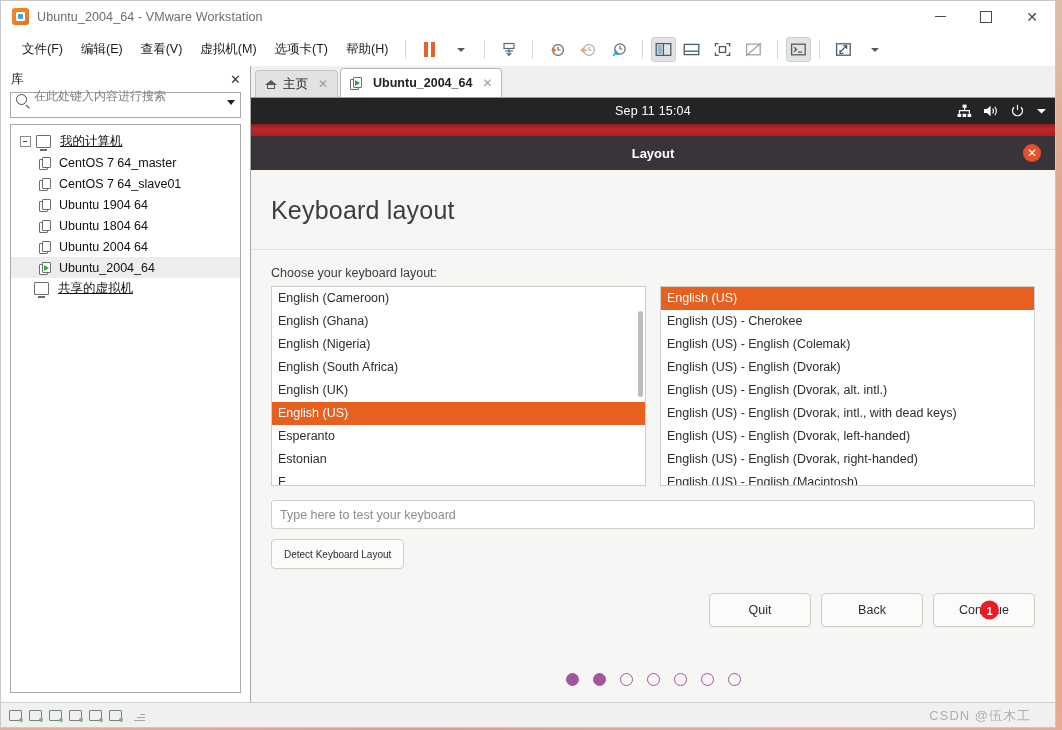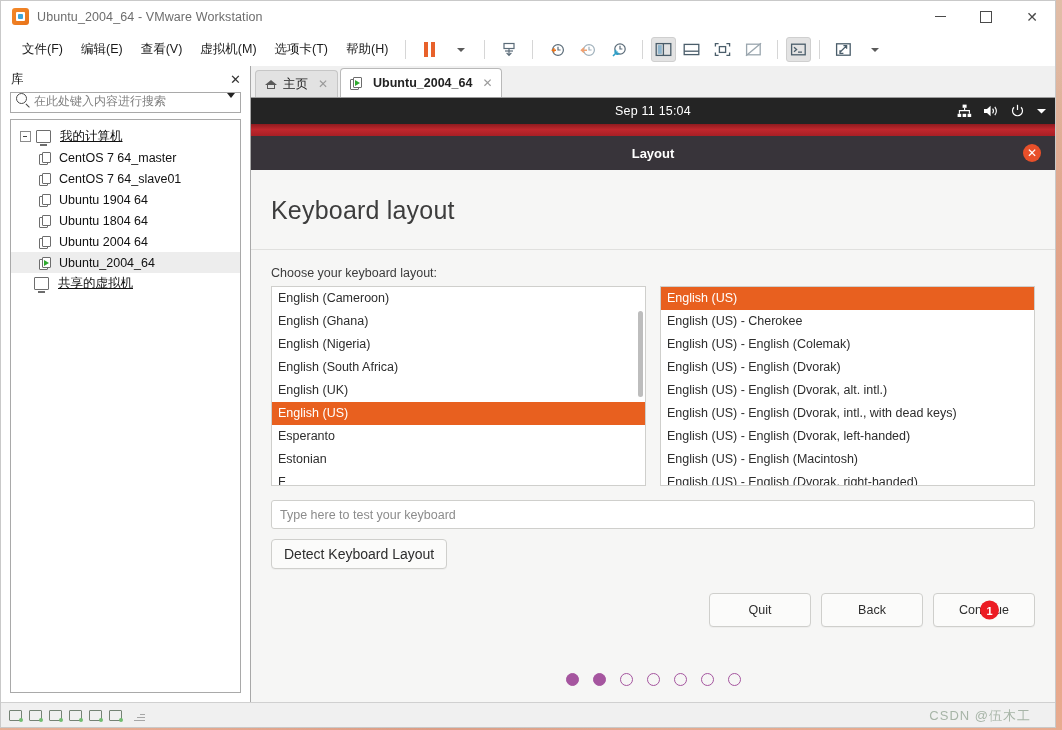--- a/index.html
+++ b/index.html
@@ -86,21 +86,21 @@
     box-sizing:border-box;
   }
   .lib-head{
     height:26px;display:flex;align-items:center;justify-content:space-between;
     padding:0 9px 0 10px;
   }
   .lib-head .t{font-size:12.5px;color:#111;}
   .lib-head .x{font-size:13px;color:#333;cursor:pointer;line-height:1;}
   .lib-search{
     margin:0 9px 6px 9px;height:21px;border:1px solid #a9a9a9;background:#fff;
-    display:flex;align-items:flex-start;padding:0 5px;box-sizing:border-box;
+    display:flex;align-items:flex-end;padding:12px 5px;box-sizing:border-box;
   }
   .lib-search .mag{
     width:9px;height:9px;border:1.4px solid #4a4a4a;border-radius:50%;
     position:relative;flex:0 0 auto;margin-right:7px;
   }
   .lib-search .mag:after{
     content:"";position:absolute;right:-4px;bottom:-3px;width:5px;height:1.4px;
     background:#4a4a4a;transform:rotate(45deg);
   }
   .lib-search .ph{color:#808080;font-size:12px;flex:1 1 auto;}
@@ -226,21 +226,21 @@
     position:absolute;right:2px;top:24px;width:5px;height:86px;background:#bdbdbd;border-radius:3px;
   }
   .testinput{
     margin-top:14px;height:29px;border:1px solid #cfcfcc;background:#ffffff;border-radius:3px;
     display:flex;align-items:center;padding:0 8px;box-sizing:border-box;
   }
   .testinput .ph{color:#8c8c8c;font-size:12.5px;}
   .detectbtn{
     margin-top:10px;align-self:flex-start;height:28px;padding:0 12px;
     border:1px solid #cfcfcc;border-radius:4px;background:#fbfbfa;color:#2d2d2d;
-    font-size:14px;display:flex;align-items:center;
+    font-size:10px;display:flex;align-items:center;
     box-shadow:0 1px 0 rgba(0,0,0,.03);
   }
   .navrow{
     display:flex;justify-content:flex-end;gap:10px;margin-top:24px;position:relative;
   }
   .navbtn{
     width:100px;height:32px;border:1px solid #cfcfcc;border-radius:4px;background:#fbfbfa;
     color:#2d2d2d;font-size:12.5px;display:flex;align-items:center;justify-content:center;
     box-shadow:0 1px 0 rgba(0,0,0,.03);position:relative;
   }
@@ -542,22 +542,22 @@
               </div>
 
               <div class="listbox">
                 <div class="item sel">English (US)</div>
                 <div class="item">English (US) - Cherokee</div>
                 <div class="item">English (US) - English (Colemak)</div>
                 <div class="item">English (US) - English (Dvorak)</div>
                 <div class="item">English (US) - English (Dvorak, alt. intl.)</div>
                 <div class="item">English (US) - English (Dvorak, intl., with dead keys)</div>
                 <div class="item">English (US) - English (Dvorak, left-handed)</div>
+                <div class="item">English (US) - English (Dvorak, right-handed)</div>
                 <div class="item">English (US) - English (Macintosh)</div>
-                <div class="item">English (US) - English (Dvorak, right-handed)</div>
               </div>
             </div>
 
             <div class="testinput">
               <span class="ph">Type here to test your keyboard</span>
             </div>
 
             <div class="detectbtn">Detect Keyboard Layout</div>
 
             <div class="navrow">

